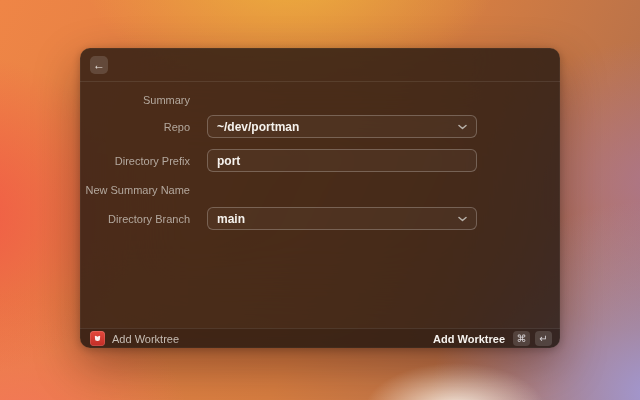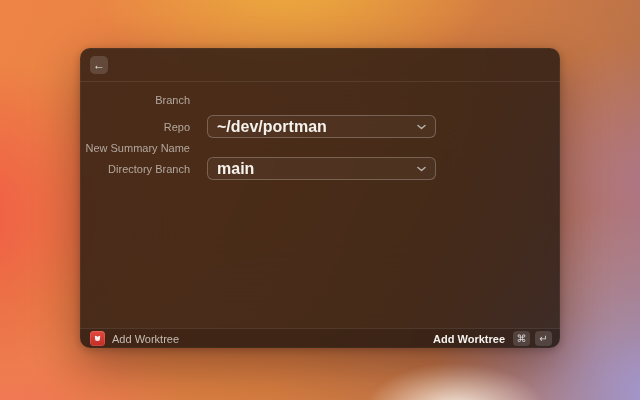--- a/index.html
+++ b/index.html
@@ -36,35 +36,35 @@
     width:18px; height:18px; border-radius:5px;
     background:rgba(255,255,255,0.14);
     color:#ece7e2; font-size:12px; line-height:1;
     display:flex; align-items:center; justify-content:center;
     cursor:default;
   }
 
   .form { padding-top:11px; }
   .row {
     display:grid; grid-template-columns:110px 231px; column-gap:17px;
-    align-items:center; margin-bottom:3px;
+    align-items:center; margin-bottom:11px;
   }
   .row.summary-row { align-items:start; margin-bottom:9px; }
   .field-label {
     text-align:right; font-size:11px; color:#b3a89e; padding-top:1px;
   }
   .summary-text {
     font-size:10.5px; letter-spacing:-0.3px; line-height:1.45;
     color:#dbd4cb; min-height:30px;
   }
   .control {
-    height:23px; width:229px;
+    height:23px; width:270px;
     border:1px solid rgba(255,255,255,0.24); border-radius:6px;
     background:rgba(255,255,255,0.035);
-    color:#f5f2ed; font-size:16px; font-weight:600;
+    color:#f5f2ed; font-size:12px; font-weight:600;
     font-family:"Liberation Sans", sans-serif;
     padding:0 9px; display:flex; align-items:center;
   }
   input.control { outline:none; }
   input.control.focused {
     border:1.5px solid rgba(255,255,255,0.85);
     box-shadow:0 0 0 0.5px rgba(255,255,255,0.25);
   }
   .select { justify-content:space-between; cursor:default; }
   .chevron { display:flex; align-items:center; }
@@ -101,35 +101,39 @@
 
   <div class="titlebar">
     <div class="back-btn">
       <span>←</span>
     </div>
   </div>
 
   <div class="form">
 
     <div class="row summary-row">
-      <div class="field-label">Branch</div>
+      <div class="field-label">Summary</div>
     </div>
 
     <div class="row">
       <div class="field-label">Repo</div>
       <div class="control select">
         <span>~/dev/portman</span>
         <span class="chevron">
           <svg width="9" height="6" viewBox="0 0 9 6">
               <polyline points="1,1.5 4.5,4.5 8,1.5" fill="none" stroke="#b8b1aa" stroke-width="1.5" stroke-linecap="round" stroke-linejoin="round"></polyline>
             </svg>
         </span>
       </div>
     </div>
 
+    <div class="row">
+      <div class="field-label">Directory Prefix</div>
+      <input class="control" type="text" value="port" style="">
+    </div>
 
     <div class="row">
       <div class="field-label">New Summary Name</div>
     </div>
 
     <div class="row">
       <div class="field-label">Directory Branch</div>
       <div class="control select">
         <span>main</span>
         <span class="chevron">

